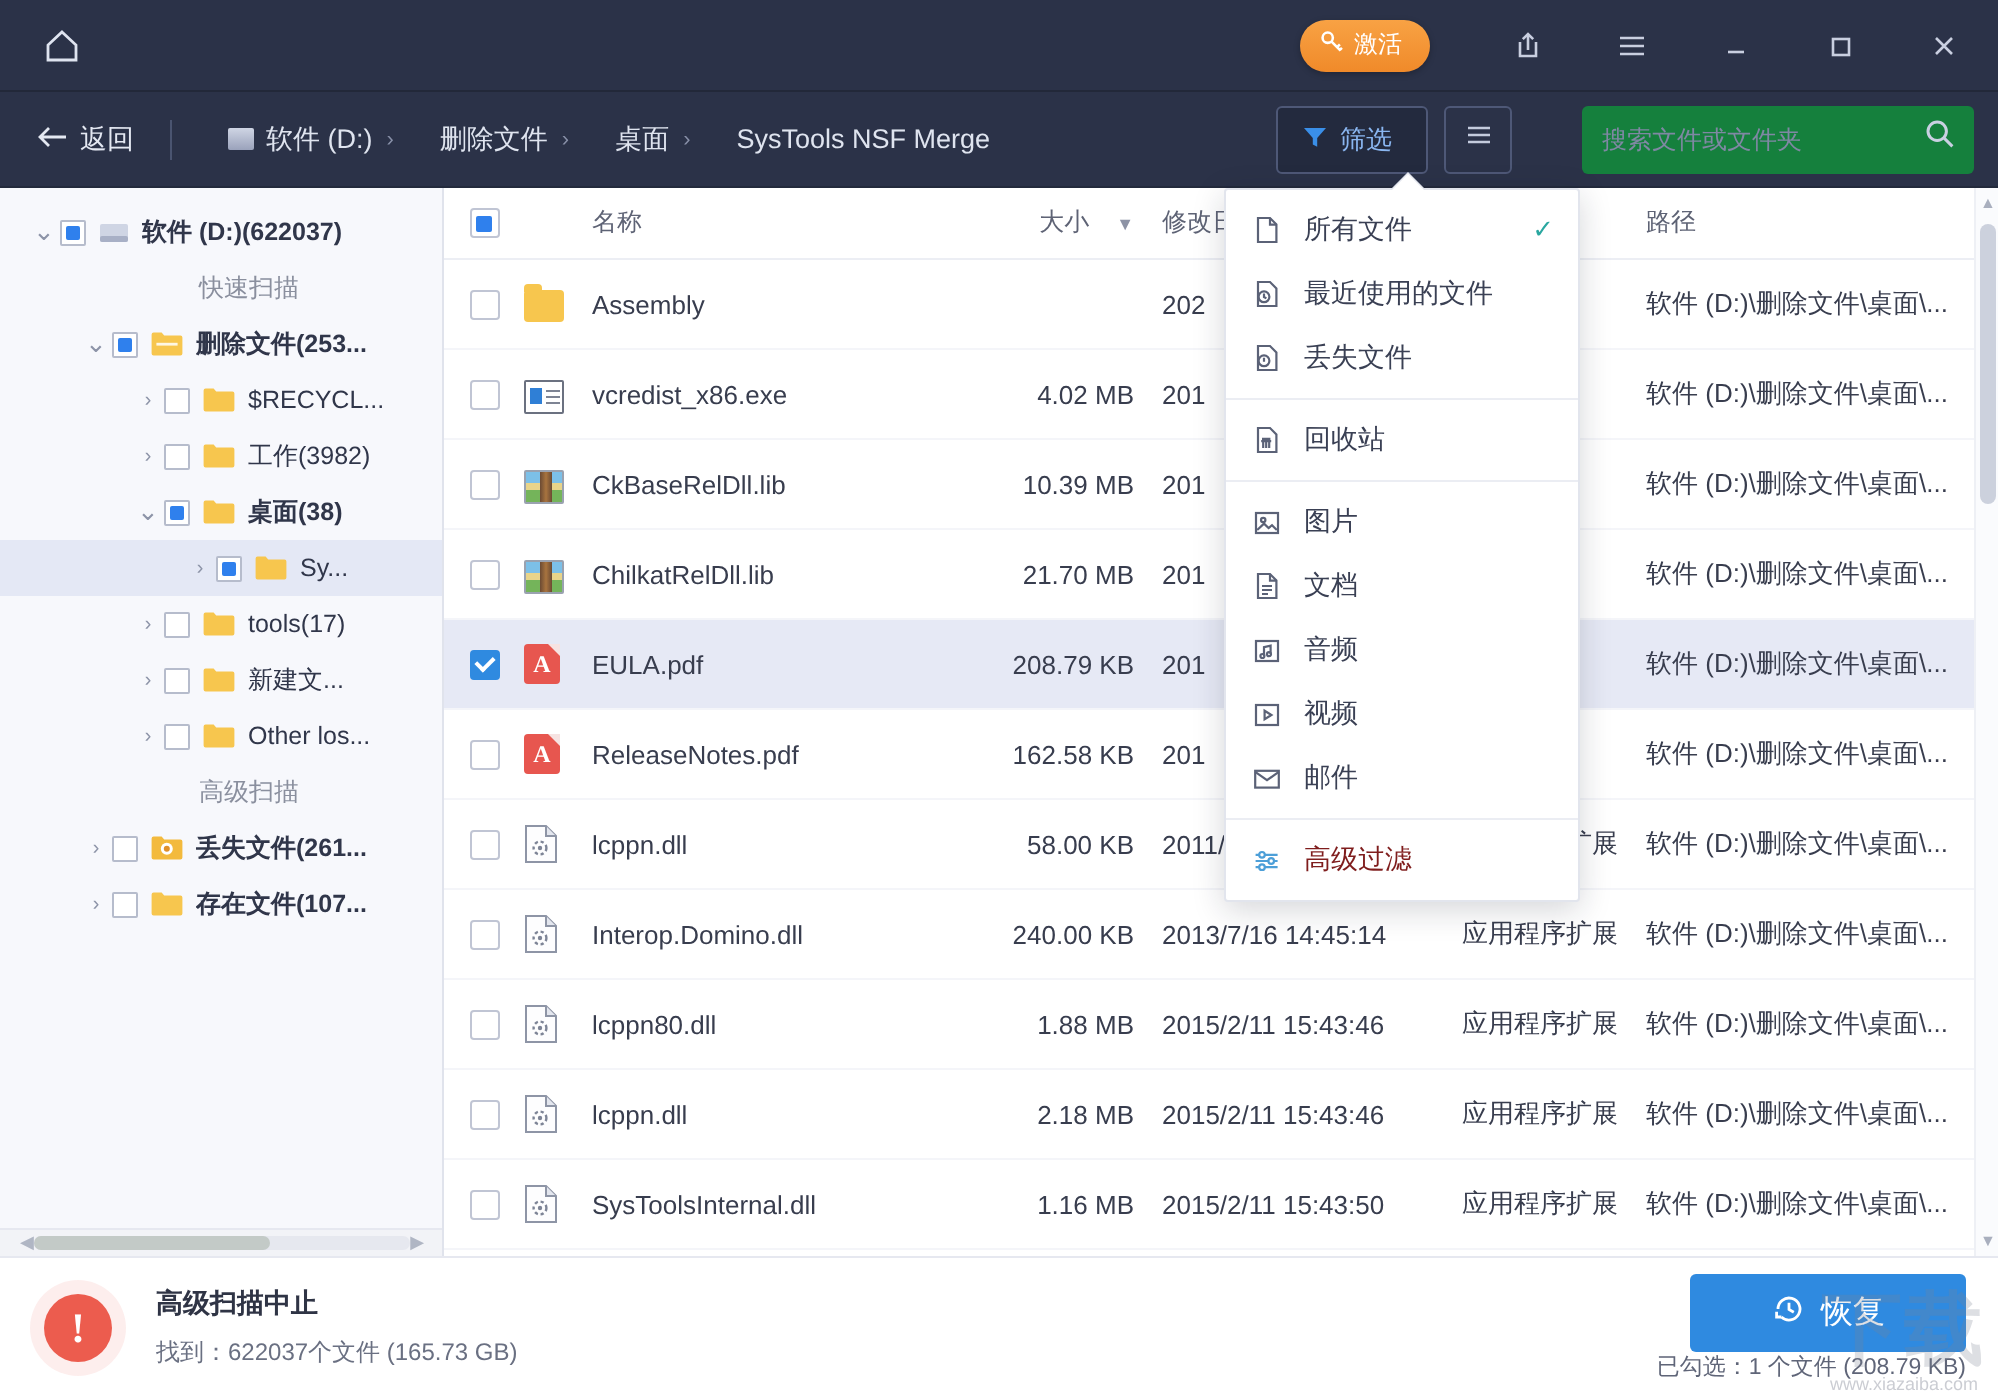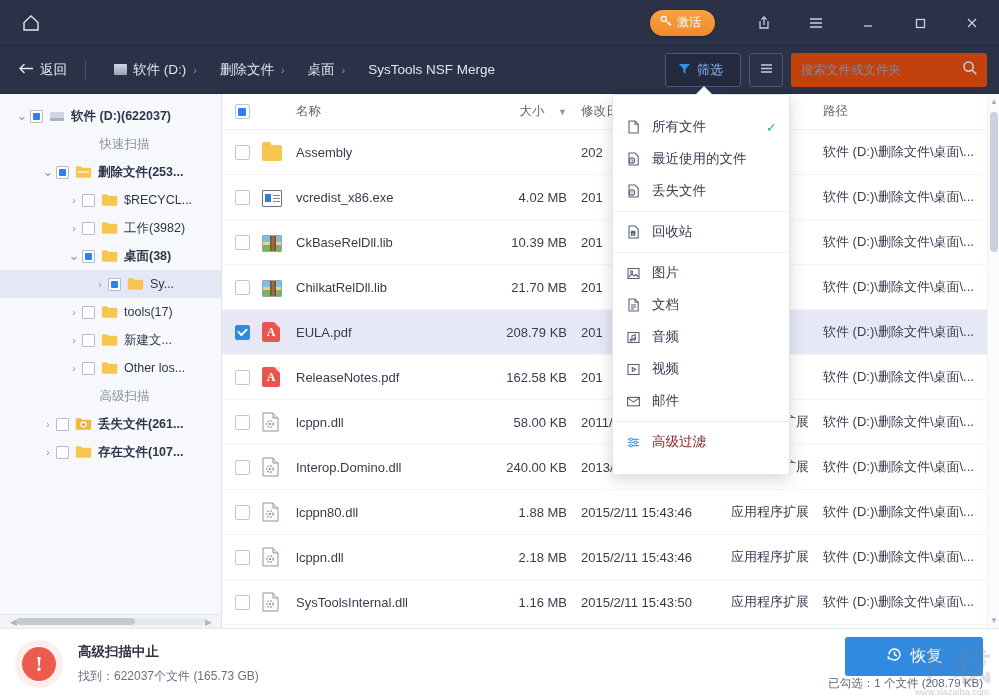--- a/index.html
+++ b/index.html
@@ -62,22 +62,22 @@
     background: #232a3e; border: 1px solid #4e5877; color: #8ab6f0;
     font-size: 13px; display: flex; align-items: center; gap: 6px;
     cursor: pointer; position: relative;
   }
   .view-btn {
     width: 34px; height: 34px; border-radius: 3px; border: 1px solid #4e5877;
     background: transparent; color: #c4cbdd; display: flex;
     align-items: center; justify-content: center; cursor: pointer;
   }
   .search-box {
-    width: 196px; height: 34px; border-radius: 3px; background: #c2410c;
-    display: flex; align-items: center; padding: 0 10px; cursor: text;
+    width: 196px; height: 34px; border-radius: 3px; background: #15803d;
+    display: flex; align-items: center; padding: 0 10px; cursor: text; margin-left: 27px;
   }
   .search-box input {
     flex: 1; background: transparent; border: none; outline: none;
     color: #e3e7f2; font-size: 12.5px;
     font-family: "Liberation Sans", sans-serif;
   }
   .search-box input::placeholder { color: #7f88a3; }
 
   
   .body-area {
@@ -212,21 +212,21 @@
   .ico-pdf .g {
     position: absolute; left: 0; top: 0; width: 18px; height: 20px;
     color: #fff; font-size: 12px; font-weight: bold; display: flex;
     align-items: center; justify-content: center; font-family: "Liberation Serif", serif;
   }
 
   
   .dropdown {
     position: absolute; left: 612px; top: 94px; width: 178px;
     background: #fff; border: 1px solid #e2e5ed; border-radius: 2px;
-    box-shadow: 0 4px 16px rgba(20,25,45,.18); z-index: 40; padding: 16px 0;
+    box-shadow: 0 4px 16px rgba(20,25,45,.18); z-index: 40; padding: 4px 0;
   }
   .dd-arrow {
     position: absolute; left: 82px; top: -8px; width: 0; height: 0;
     border-left: 9px solid transparent; border-right: 9px solid transparent;
     border-bottom: 9px solid #fff;
     filter: drop-shadow(0 -1px 0 #e2e5ed);
   }
   .dd-item {
     display: flex; align-items: center; height: 32px; padding: 0 12px;
     font-size: 13.5px; color: #3a4054; cursor: pointer; gap: 10px;

